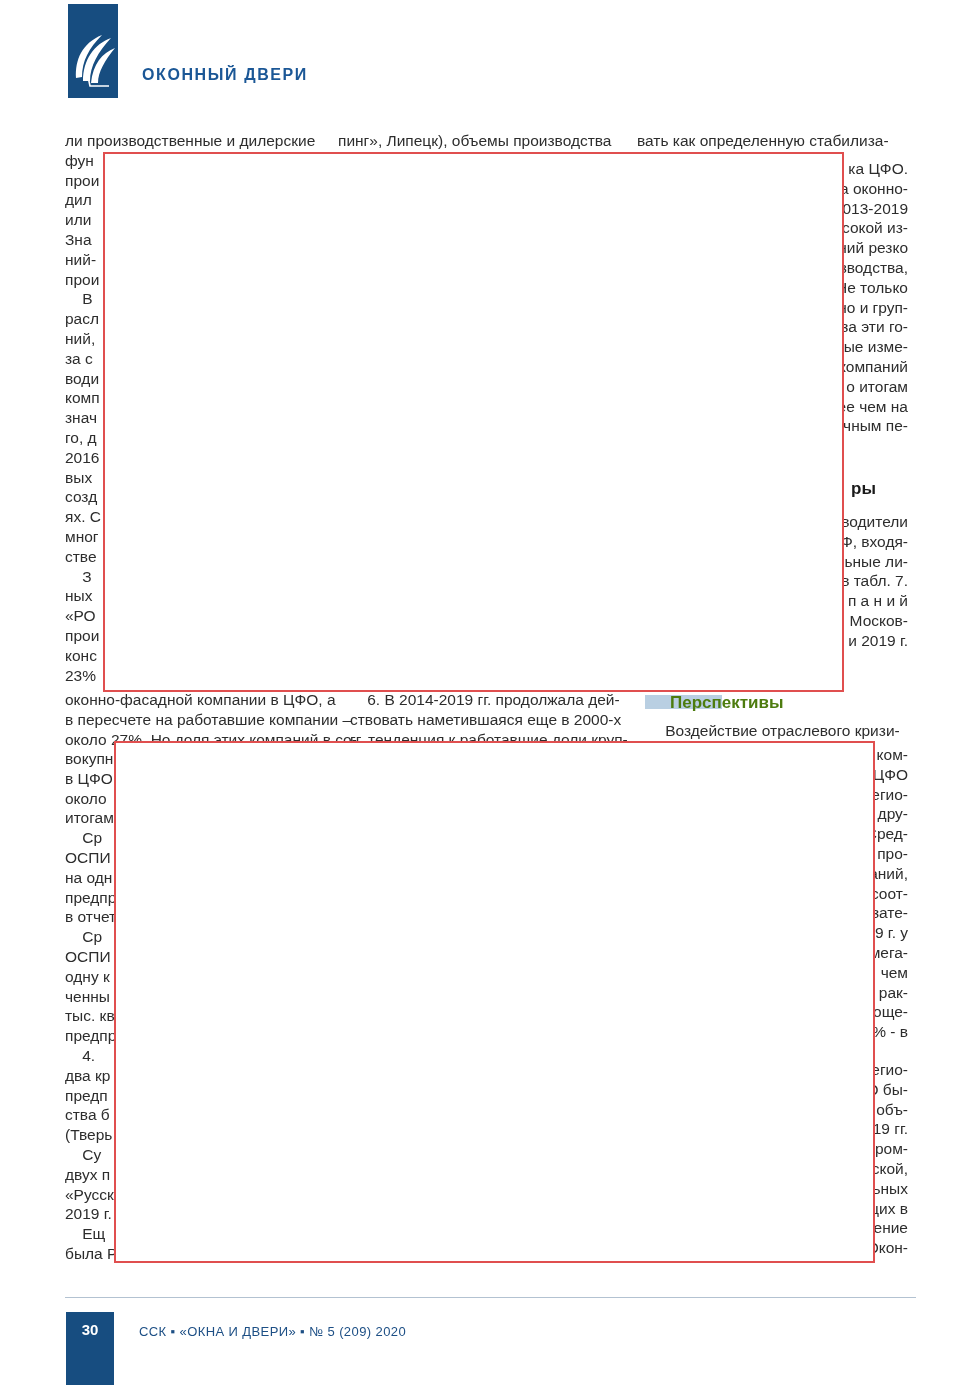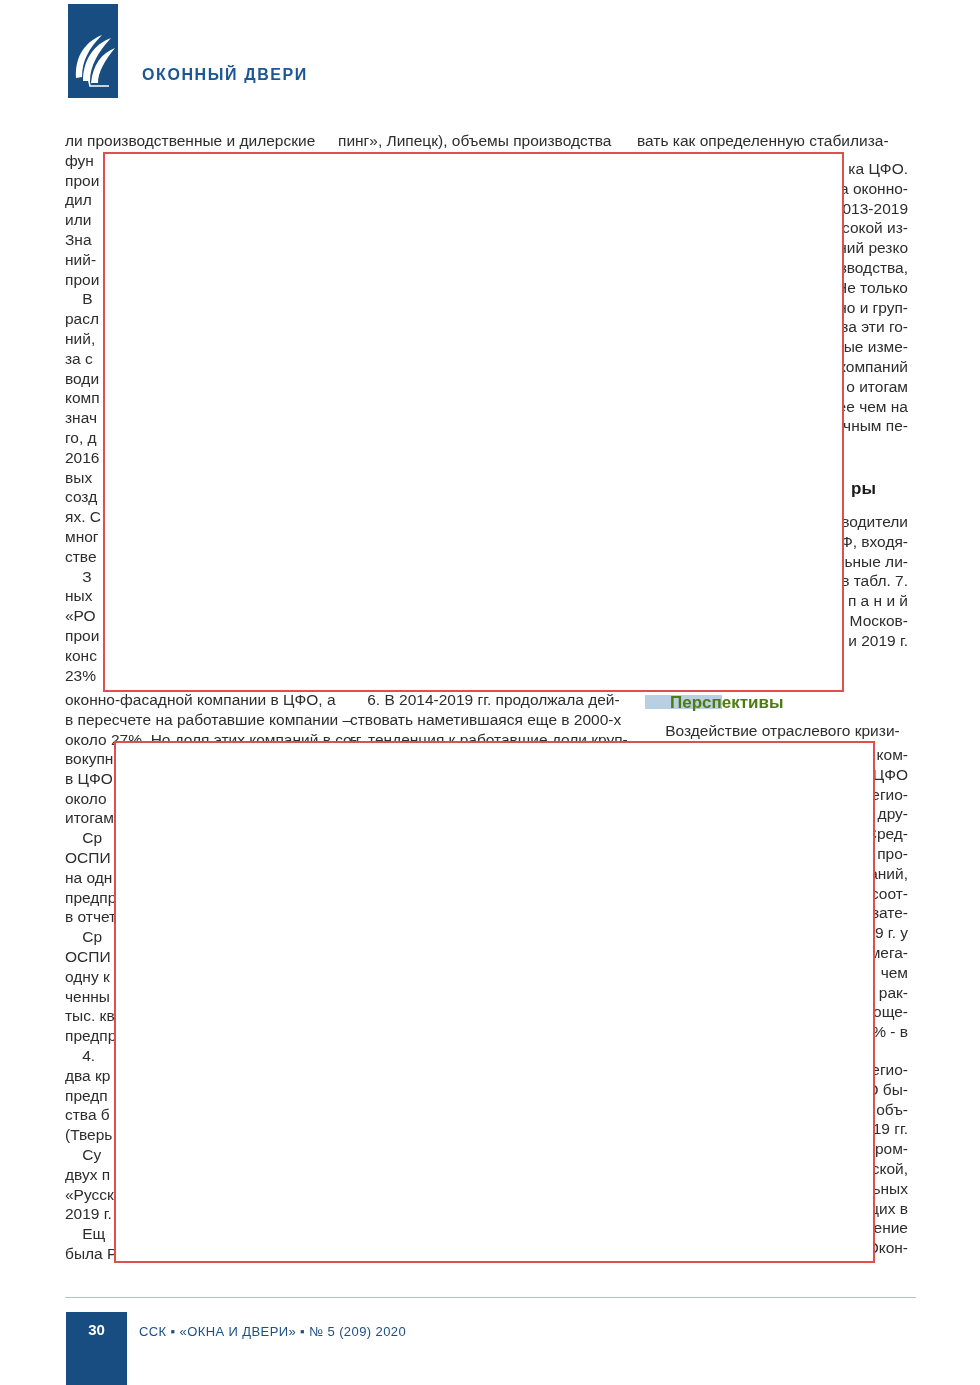--- a/index.html
+++ b/index.html
@@ -24,21 +24,21 @@
   .redbox{background:#ffffff;border:2px solid var(--placeholder_border_red);z-index:5;box-sizing:border-box;}
   .box1{left:103px;top:152px;width:741px;height:540px;}
   .box2{left:114px;top:741px;width:761px;height:522px;}
   
   .hl{left:645px;top:695px;width:77px;height:14px;background:var(--heading_highlight);z-index:0;}
   .h3{left:670px;top:693px;font-size:17px;font-weight:bold;color:#4d7c0f;z-index:1;}
   .hfrag{left:843px;top:479px;font-size:17px;font-weight:bold;color:#1a1a1a;z-index:1;margin-left:8px;}
   .lead{left:648px;top:722px;font-size:15.5px;z-index:1;white-space:pre;}
   
   .frule{left:65px;top:1297px;width:851px;height:1px;background:var(--footer_rule);}
-  .pnbox{left:66px;top:1312px;width:61px;height:73px;background:var(--logo_navy);
+  .pnbox{left:66px;top:1312px;width:48px;height:73px;background:var(--logo_navy);
          color:#ffffff;font-size:15px;font-weight:bold;text-align:center;padding-top:9px;
          box-sizing:border-box;}
   .imprint{left:139px;top:1324px;font-size:13px;color:var(--footer_blue);letter-spacing:0.4px;}
   svg{display:block;}
 </style>
 </head>
 <body>
 
 <div class="abs logo">
   <svg width="50" height="94" viewBox="0 0 50 94">

